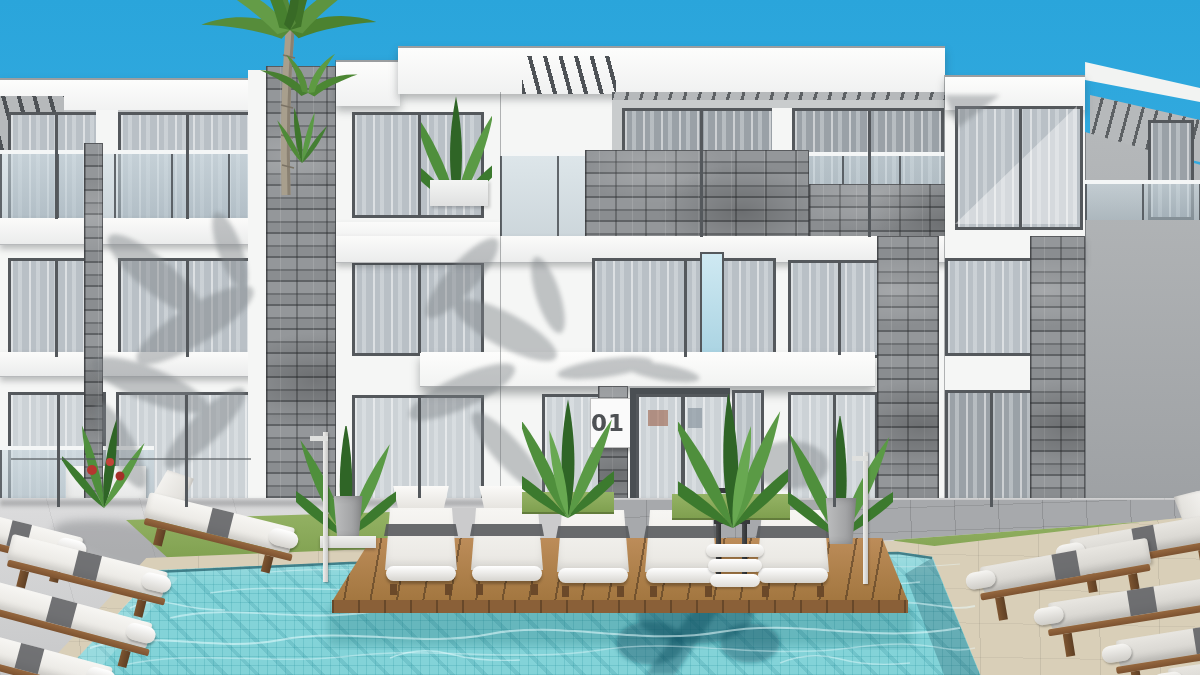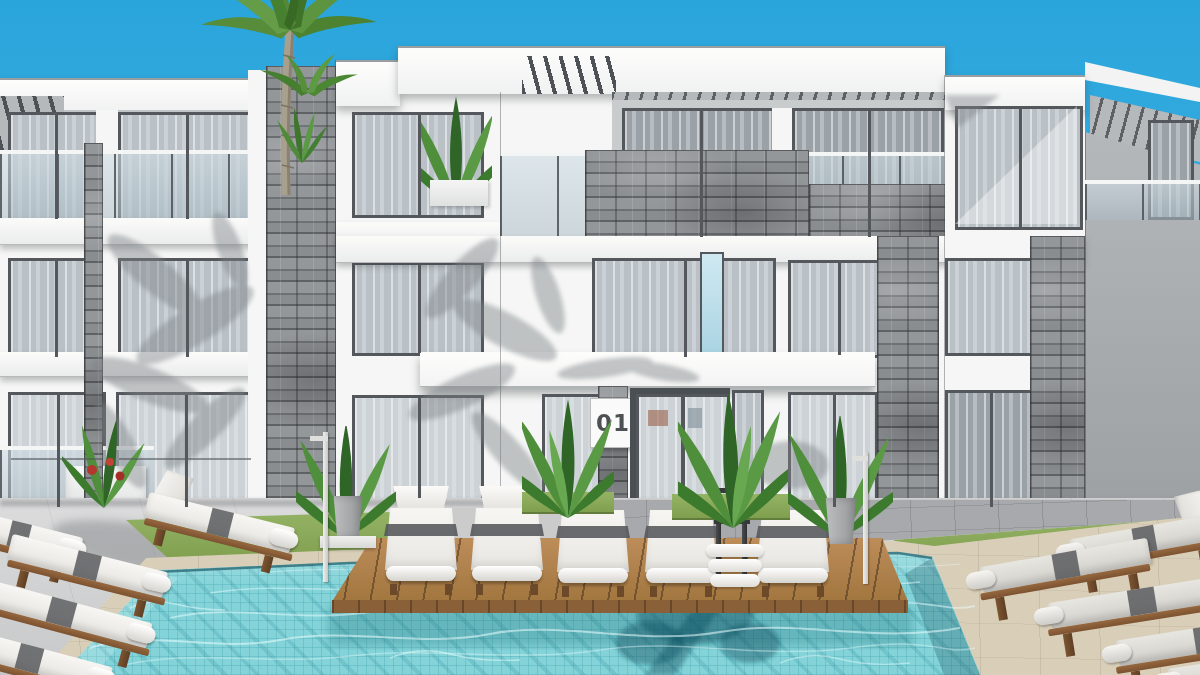--- a/index.html
+++ b/index.html
@@ -29,21 +29,21 @@
   .water{background-color:#83d3d8;background-image:
     linear-gradient(180deg,rgba(255,255,255,.28),rgba(255,255,255,0) 30%),
     repeating-linear-gradient(90deg,rgba(28,138,150,.2) 0 1px,rgba(0,0,0,0) 1px 9px),
     repeating-linear-gradient(180deg,rgba(28,138,150,.2) 0 1px,rgba(0,0,0,0) 1px 9px),
     repeating-linear-gradient(45deg,rgba(22,120,135,.16) 0 4px,rgba(0,0,0,0) 4px 23px)}
   .deck{background-image:repeating-linear-gradient(100deg,rgba(0,0,0,0) 0 24px,rgba(74,52,30,.55) 24px 26px),linear-gradient(180deg,#bd8d5a,#a2763f);box-shadow:inset 0 2px 0 rgba(255,235,200,.45)}
   .deckface{background-color:#8a6038;background-image:repeating-linear-gradient(90deg,rgba(0,0,0,.25) 0 2px,rgba(0,0,0,0) 2px 26px)}
   .seam{width:1px;background:rgba(70,74,78,.4)}
   .pergola{background-color:#b6b9bb;background-image:repeating-linear-gradient(105deg,#5d6164 0 3px,rgba(0,0,0,0) 3px 14px)}
   .pergola2{background-image:repeating-linear-gradient(75deg,#4e5256 0 4px,rgba(0,0,0,0) 4px 15px)}
-  .plaque{background:#fafafa;border:1px solid #bdbdbd;box-shadow:2px 3px 4px rgba(0,0,0,.3);display:flex;align-items:center;justify-content:center;font-size:23px;letter-spacing:1px;color:#4e5154;font-weight:bold;font-family:"DejaVu Sans",sans-serif}
+  .plaque{background:#fafafa;border:1px solid #bdbdbd;box-shadow:2px 3px 4px rgba(0,0,0,.3);display:flex;align-items:center;font-size:23px;letter-spacing:1px;color:#4e5154;font-weight:bold;font-family:"DejaVu Sans",sans-serif}
   .pot{background:linear-gradient(90deg,#c2c3c4,#909193);clip-path:polygon(10% 0,90% 0,80% 100%,20% 100%);box-shadow:inset -6px 0 8px rgba(0,0,0,.2)}
   .pole{width:5px;background:linear-gradient(90deg,#f0f0ee,#c7c7c5);box-shadow:1px 1px 2px rgba(0,0,0,.3)}
   
   .lounger{position:absolute;height:66px}
   .lg-back{position:absolute;left:4px;top:-14px;width:36px;height:28px;background:linear-gradient(110deg,#f8f7f4,#dddbd6);clip-path:polygon(22% 0,100% 8%,86% 100%,0 100%);box-shadow:inset -3px 0 4px rgba(0,0,0,.15)}
   .lg-cush{position:absolute;left:0;right:20px;top:12px;height:26px;border-radius:3px;background:linear-gradient(180deg,#f7f6f3,#e6e4df);box-shadow:inset 0 -5px 6px rgba(0,0,0,.12),2px 2px 3px rgba(0,0,0,.18)}
   .lg-stripe{position:absolute;left:38%;top:12px;width:13%;height:26px;background:#595b5e;opacity:.85}
   .lg-roll{position:absolute;right:14px;top:16px;width:30px;height:17px;border-radius:9px;background:linear-gradient(180deg,#ffffff,#d7d5d0);box-shadow:1px 2px 2px rgba(0,0,0,.25)}
   .lg-rail{position:absolute;left:2px;right:16px;top:38px;height:7px;background:linear-gradient(180deg,#96683f,#7c5230);border-radius:2px}
   .lg-leg{position:absolute;top:45px;width:9px;height:17px;background:linear-gradient(90deg,#7d5531,#5e3f24)}

